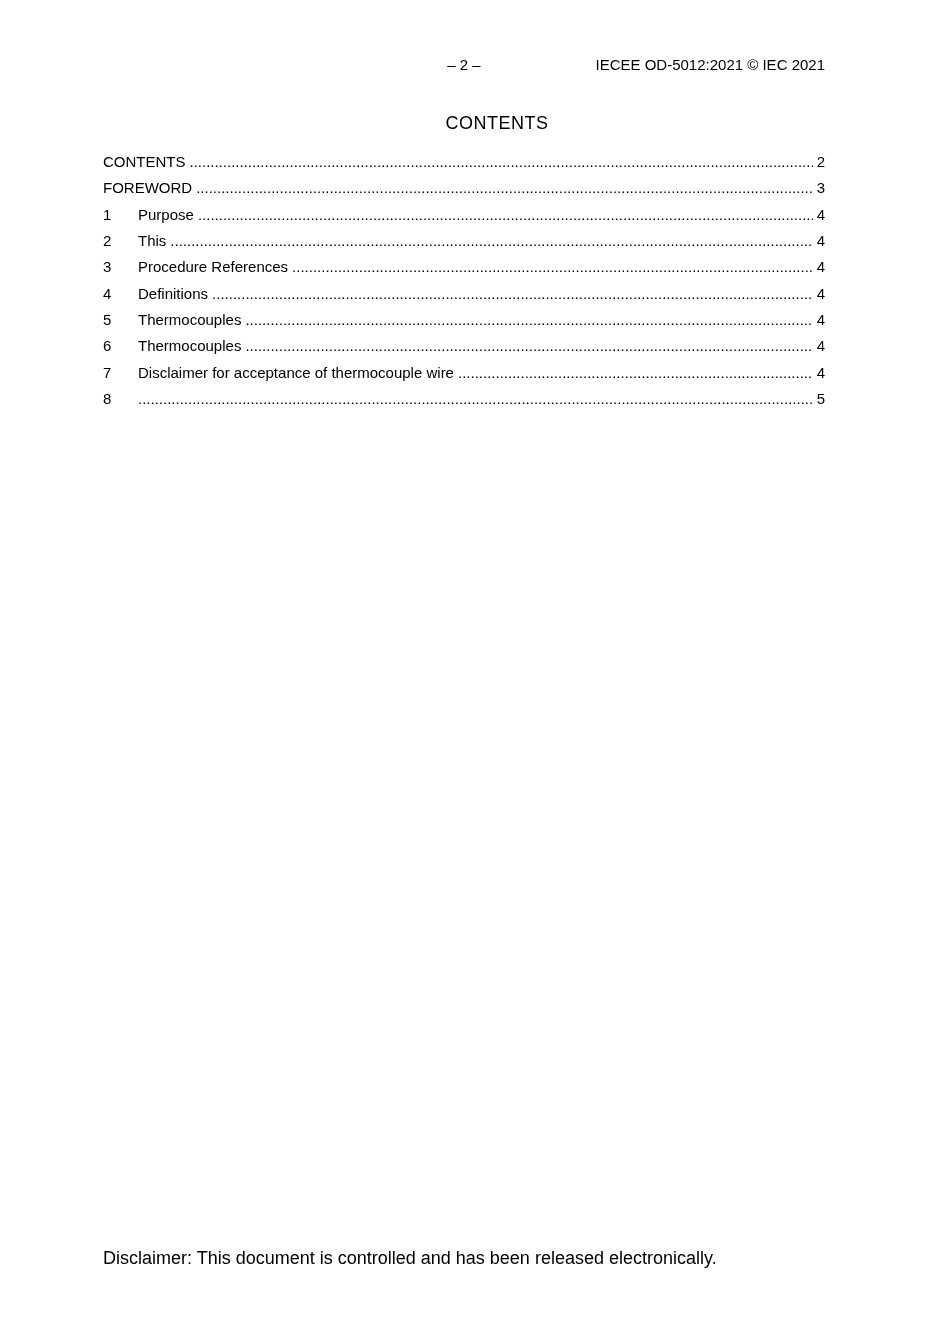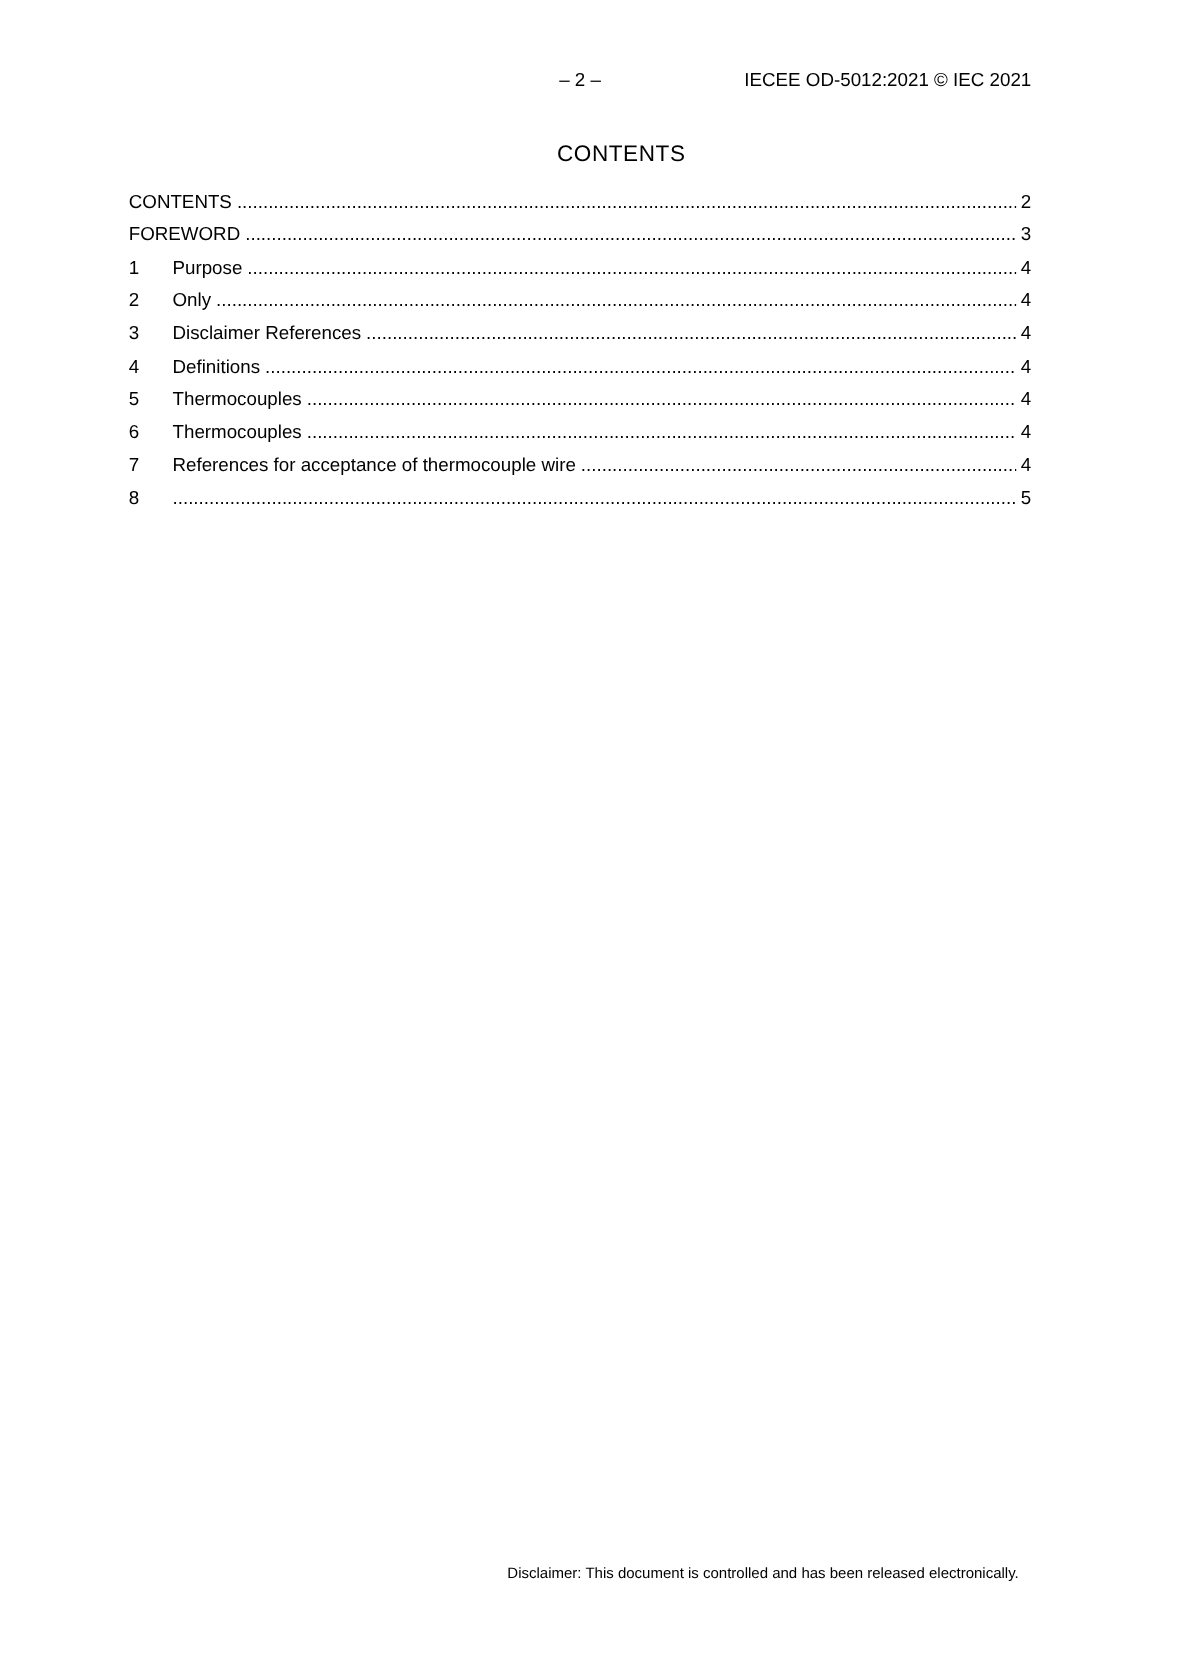--- a/index.html
+++ b/index.html
@@ -83,25 +83,24 @@
   }
   .toc-page {
     flex: none;
     padding-left: 4px;
     text-align: right;
   }
   
   .footer {
     position: absolute;
     top: 1251px;
-    left: 93px;
+    left: 103px;
     width: 722px;
-    font-size: 12px;
+    font-size: 18px;
     line-height: 14.5px;
-    text-align: right;
   }
 </style>
 </head>
 <body>
 
 <div class="page">
 
   <div class="header">
     <span class="page-marker">– 2 –</span>
     <span class="doc-ref">IECEE OD-5012:2021 © IEC 2021</span>
@@ -121,27 +120,27 @@
         <span class="toc-page">3</span>
       </div>
     <div class="toc-row">
         <span class="toc-num">1</span>
         <span class="toc-label">Purpose</span>
         <span class="toc-leader"></span>
         <span class="toc-page">4</span>
       </div>
     <div class="toc-row">
         <span class="toc-num">2</span>
-        <span class="toc-label">Only</span>
+        <span class="toc-label">This</span>
         <span class="toc-leader"></span>
         <span class="toc-page">4</span>
       </div>
     <div class="toc-row">
         <span class="toc-num">3</span>
-        <span class="toc-label">Disclaimer References</span>
+        <span class="toc-label">Procedure References</span>
         <span class="toc-leader"></span>
         <span class="toc-page">4</span>
       </div>
     <div class="toc-row">
         <span class="toc-num">4</span>
         <span class="toc-label">Definitions</span>
         <span class="toc-leader"></span>
         <span class="toc-page">4</span>
       </div>
     <div class="toc-row">
@@ -151,21 +150,21 @@
         <span class="toc-page">4</span>
       </div>
     <div class="toc-row">
         <span class="toc-num">6</span>
         <span class="toc-label">Thermocouples</span>
         <span class="toc-leader"></span>
         <span class="toc-page">4</span>
       </div>
     <div class="toc-row">
         <span class="toc-num">7</span>
-        <span class="toc-label">References for acceptance of thermocouple wire</span>
+        <span class="toc-label">Disclaimer for acceptance of thermocouple wire</span>
         <span class="toc-leader"></span>
         <span class="toc-page">4</span>
       </div>
     <div class="toc-row">
         <span class="toc-num">8</span>
         <span class="toc-leader"></span>
         <span class="toc-page">5</span>
       </div>
   </div>
 

